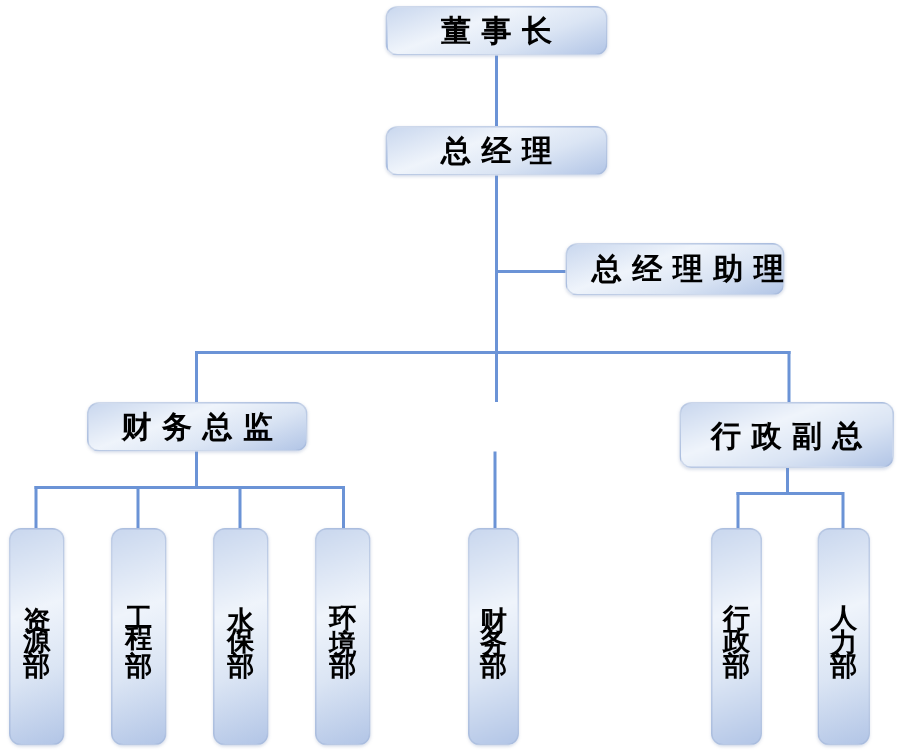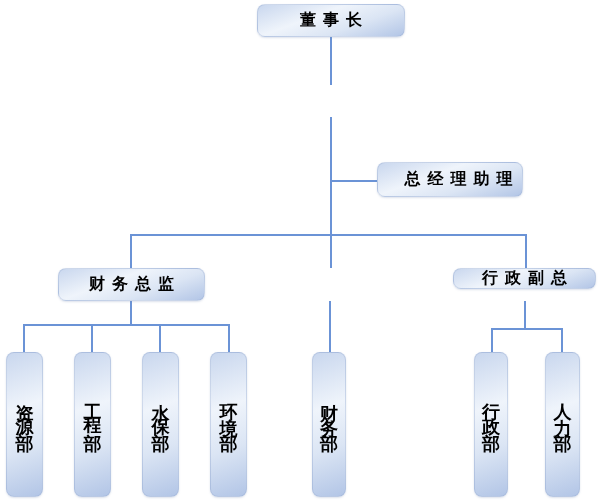--- a/index.html
+++ b/index.html
@@ -30,21 +30,21 @@
     background: linear-gradient(160deg, #c9d7ee 0%, #eff4fb 38%, #dbe5f4 66%, #b2c5e6 100%);
     border: 1px solid rgba(150,170,205,0.35);
     box-shadow: 0 1px 2px rgba(120,140,180,0.25);
     display: flex;
     align-items: center;
     justify-content: center;
     color: #000000;
     font-weight: bold;
   }
   .hbox {
-    font-size: 16px;
+    font-size: 20px;
     letter-spacing: 7px;
     text-indent: 7px; 
     white-space: nowrap;
     text-align: right;
   }
   .vbox {
     font-size: 18px;
     padding-bottom: 26px;
   }
   .vbox .vtext {
@@ -77,25 +77,26 @@
 
   <div class="line v" style="left:329px; top:301px; height:51px;"></div>
 
   <div class="line v" style="left:524px; top:301px; height:28px;"></div>
   <div class="line h" style="left:491px; top:328px; width:71px;"></div>
   <div class="line v" style="left:491px; top:328px; height:24px;"></div>
   <div class="line v" style="left:561px; top:328px; height:24px;"></div>
 
   <div class="node hbox" style="left:257px; top:4px;  width:148px; height:33px;">董事长</div>
 
+  <div class="node hbox" style="left:257px; top:84px; width:148px; height:33px;">总经理</div>
 
   <div class="node hbox" style="left:377px; top:162px; width:146px; height:35px;padding-left:17px;">总经理助理</div>
 
   <div class="node hbox" style="left:58px;  top:268px; width:147px; height:33px;">财务总监</div>
-  <div class="node hbox" style="left:453px; top:268px; width:143px; height:21px;">行政副总</div>
+  <div class="node hbox" style="left:453px; top:268px; width:143px; height:44px;">行政副总</div>
 
   <div class="node vbox" style="left:6px;   top:352px; width:37px; height:145px;">
     <span class="vtext">资源部</span>
   </div>
   <div class="node vbox" style="left:74px;  top:352px; width:37px; height:145px;">
     <span class="vtext">工程部</span>
   </div>
   <div class="node vbox" style="left:142px; top:352px; width:37px; height:145px;">
     <span class="vtext">水保部</span>
   </div>

